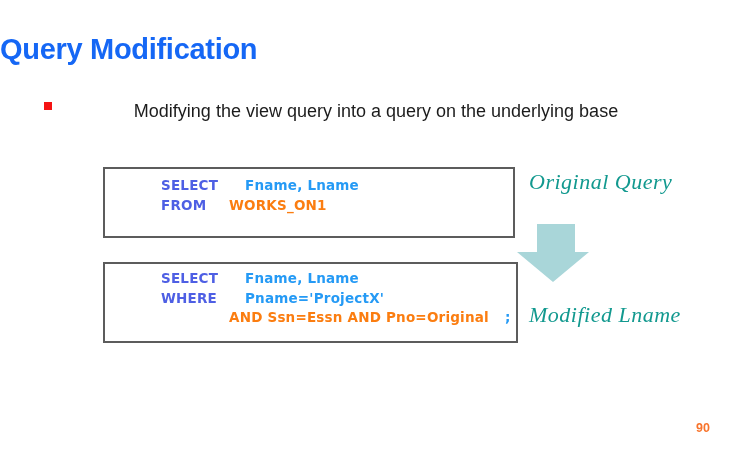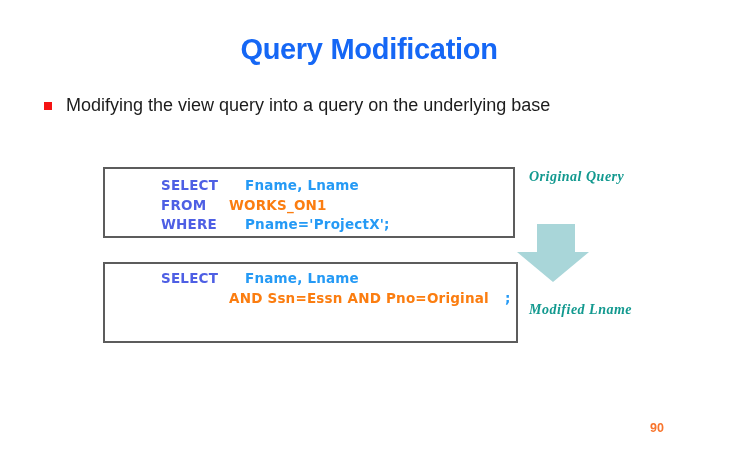--- a/index.html
+++ b/index.html
@@ -14,42 +14,42 @@
     height: 459px;
     background: #ffffff;
     overflow: hidden;
   }
   .title {
     position: absolute;
     top: 33px;
     left: 0;
     width: 738px;
     margin: 0;
-    text-align: center;
     font-size: 29px;
     font-weight: bold;
     letter-spacing: -0.3px;
     color: var(--title_blue);
   }
   .bullet-square {
     position: absolute;
     left: 44px;
     top: 102px;
     width: 8px;
     height: 8px;
     background: var(--bullet_red);
   }
   .bullet-text {
     position: absolute;
     left: 66px;
-    top: 94px;
+    top: 100px;
     width: 620px;
     font-size: 18px;
     line-height: 23.5px;
     color: var(--body_text);
+    text-align: center;
   }
   .bullet-text span { display: block; }
   .sql-box {
     position: absolute;
     left: 103px;
     background: #ffffff;
     border: 2px solid var(--box_border);
     box-sizing: border-box;
     font-family: "DejaVu Sans", sans-serif;
     font-weight: bold;
@@ -64,36 +64,36 @@
     width: 68px;
     color: var(--sql_keyword_blue);
     margin-left: 36px;
   }
   .val-blue { color: var(--sql_value_blue); margin-left: 16px; }
   .val-orange { color: var(--sql_orange); text-align: right; }
   .script-label {
     position: absolute;
     font-family: "Liberation Serif", serif;
     font-style: italic;
-    font-weight: bold;
-    font-size: 14px;
+    font-weight: normal;
+    font-size: 22px;
     letter-spacing: 0.5px;
     color: var(--script_teal);
   }
   .label-original { left: 529px; top: 169px; }
   .label-modified { left: 529px; top: 302px; }
   .down-arrow {
     position: absolute;
     left: 516px;
     top: 224px;
   }
   .down-arrow polygon { fill: var(--arrow_teal); }
   .page-number {
     position: absolute;
-    left: 650px;
+    left: 696px;
     top: 421px;
     font-size: 12.5px;
     font-weight: bold;
     color: var(--page_orange);
   }
 </style>
 </head>
 <body>
 
 <div class="slide">
@@ -105,36 +105,36 @@
     <span>Modifying the view query into a query on the underlying base</span>
   </div>
 
   <div class="sql-box box-original">
     <div class="sql-row">
       <span class="kw">SELECT</span><span class="val-blue">Fname, Lname</span>
     </div>
     <div class="sql-row">
       <span class="kw">FROM</span><span class="val-orange">WORKS_ON1</span>
     </div>
-    <div class="sql-row">
-      <span class="kw">WHERE</span><span class="val-blue">Pname='ProjectX';</span>
-    </div>
   </div>
 
   <div class="script-label label-original">Original Query</div>
 
   <svg class="down-arrow" width="74" height="59" viewBox="0 0 74 59" xmlns="http://www.w3.org/2000/svg">
     <polygon points="21,0 59,0 59,28 73,28 37,58 1,28 21,28"></polygon>
   </svg>
 
   <div class="sql-box box-modified">
     <div class="sql-row">
       <span class="kw">SELECT</span><span class="val-blue">Fname, Lname</span>
     </div>
     <div class="sql-row">
+      <span class="kw">WHERE</span><span class="val-blue">Pname='ProjectX'</span>
+    </div>
+    <div class="sql-row">
       <span class="kw"></span><span class="val-orange">AND Ssn=Essn AND Pno=Original</span><span class="val-blue">;</span>
     </div>
   </div>
 
   <div class="script-label label-modified">Modified Lname</div>
 
   <div class="page-number">90</div>
 
 </div>
 

